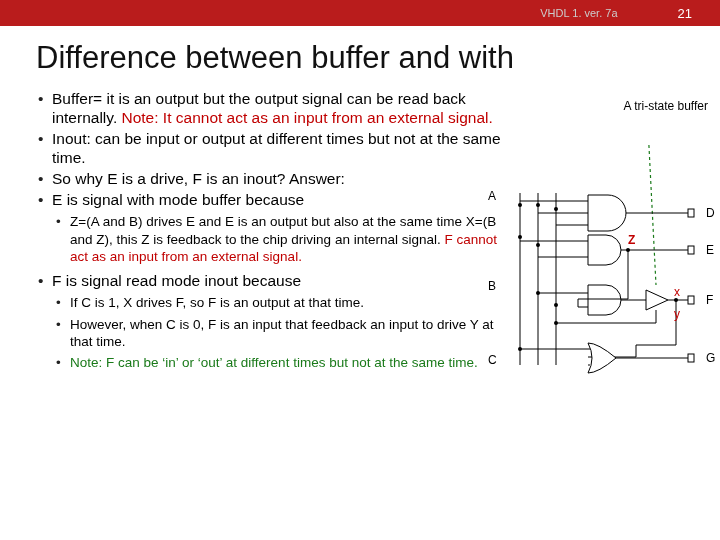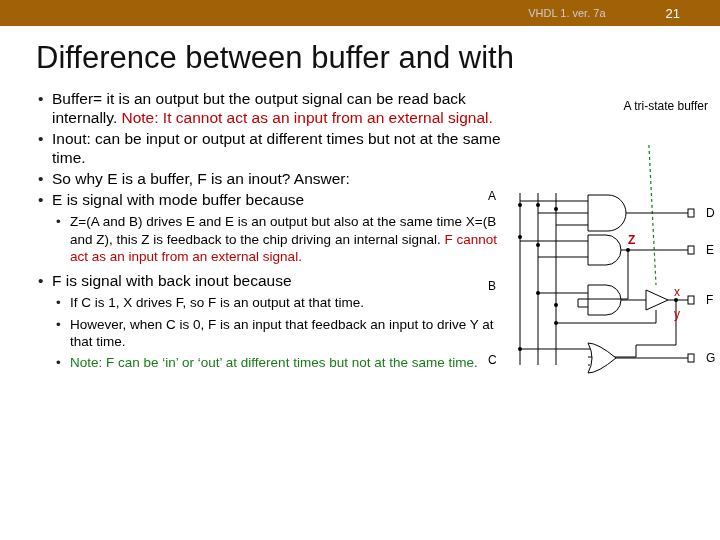--- a/index.html
+++ b/index.html
@@ -7,33 +7,33 @@
     padding: 0;
     width: 720px;
     height: 540px;
     font-family: Arial, Helvetica, sans-serif;
     background: #fff;
     overflow: hidden;
   }
   .header {
     width: 100%;
     height: 26px;
-    background: #a16207;
+    background: #b91c1c;
     color: #fff;
     display: flex;
     align-items: center;
     justify-content: flex-end;
     font-size: 11px;
   }
   .header .doc-id {
     color: #ccc;
     margin-right: 60px;
   }
   .header .page-num {
-    margin-right: 40px;
+    margin-right: 28px;
     font-size: 13px;
   }
   .title {
     font-size: 31px;
     font-weight: 400;
     margin: 14px 0 10px 36px;
     color: #111;
   }
   .body {
     display: flex;
@@ -114,28 +114,28 @@
 
 <div class="title">Difference between buffer and with</div>
 
 <div class="body">
   <div class="text-col">
     <ul class="top">
       <li>
         <span>Buffer= it is an output but the output signal can be read back internally. </span><span class="note-red">Note: It cannot act as an input from an external signal.</span>
       </li>
       <li>Inout: can be input or output at different times but not at the same time.</li>
-      <li>So why E is a buffer, F is an inout? Answer:</li>
+      <li>So why E is a drive, F is an inout? Answer:</li>
       <li>E is signal with mode buffer because</li>
       <ul class="sub">
         <li>
           <span>Z=(A and B) drives E and E is an output but also at the same time X=(B and Z), this Z is feedback to the chip driving an internal signal. </span><span class="note-red">F cannot act as an input from an external signal.</span>
         </li>
       </ul>
-      <li>F is signal with back inout because</li>
+      <li>F is signal read mode inout because</li>
       <ul class="sub">
         <li>If C is 1, X drives F, so F is an output at that time.</li>
         <li>However, when C is 0, F is an input that feedback an input to drive Y at that time.</li>
         <li>
           <span class="note-green">Note: </span><span class="note-green">F can be ‘in’ or ‘out’ at different times but not at the same time.</span>
         </li>
       </ul>
     </ul>
   </div>
 

